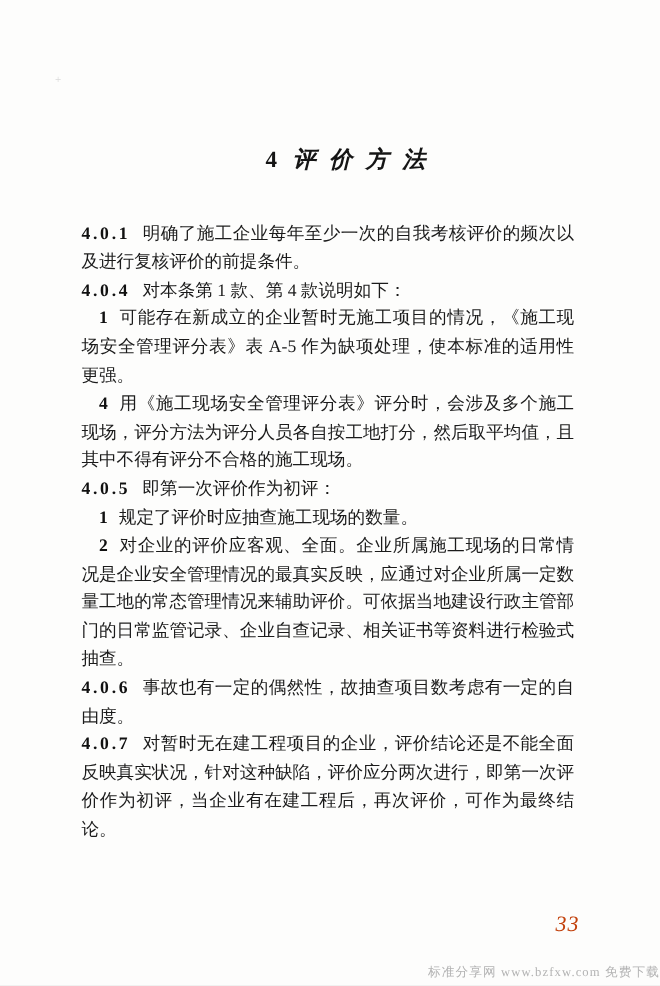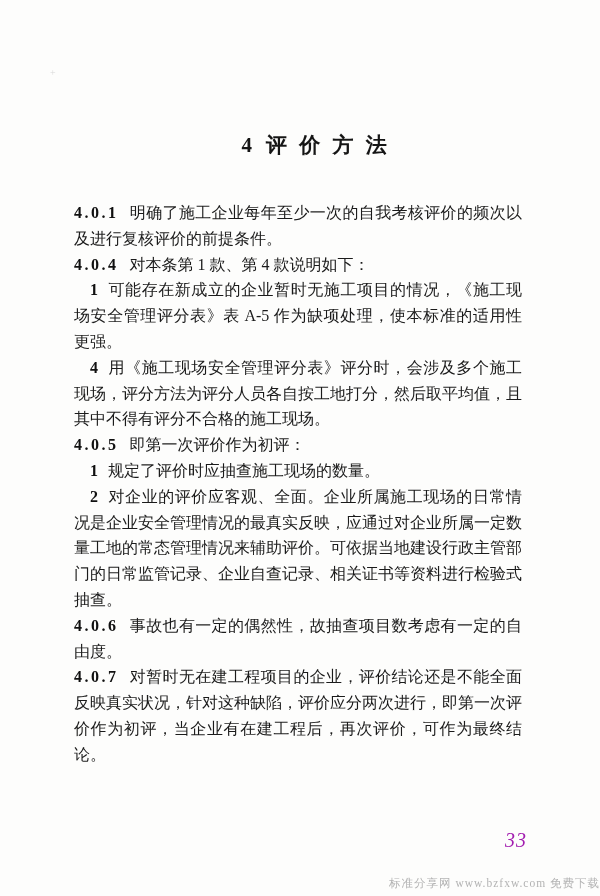--- a/index.html
+++ b/index.html
@@ -29,20 +29,21 @@
     font-weight: bold;
     color: #151515;
     white-space: nowrap;
   }
   .chapter-num {
     margin-right: 13px;
     letter-spacing: 1px;
   }
   .chapter-name {
     word-spacing: 7px;
+    font-style: italic;
   }
   
   .body-column {
     position: absolute;
     left: 74px;
     top: 200px;
     width: 448px;
     font-size: 16px;
     line-height: 25.8px;
     text-align: justify;
@@ -71,21 +72,21 @@
   .level-continuation {
     text-indent: 32px;
   }
   
   .page-number {
     position: absolute;
     top: 829px;
     left: 505px;
     font-size: 20px;
     font-style: italic;
-    color: #a21caf;
+    color: #c2410c;
     letter-spacing: 1px;
   }
   
   .footer-watermark {
     position: absolute;
     left: 0;
     right: 0;
     bottom: 5px;
     text-align: right;
     font-size: 11.5px;

